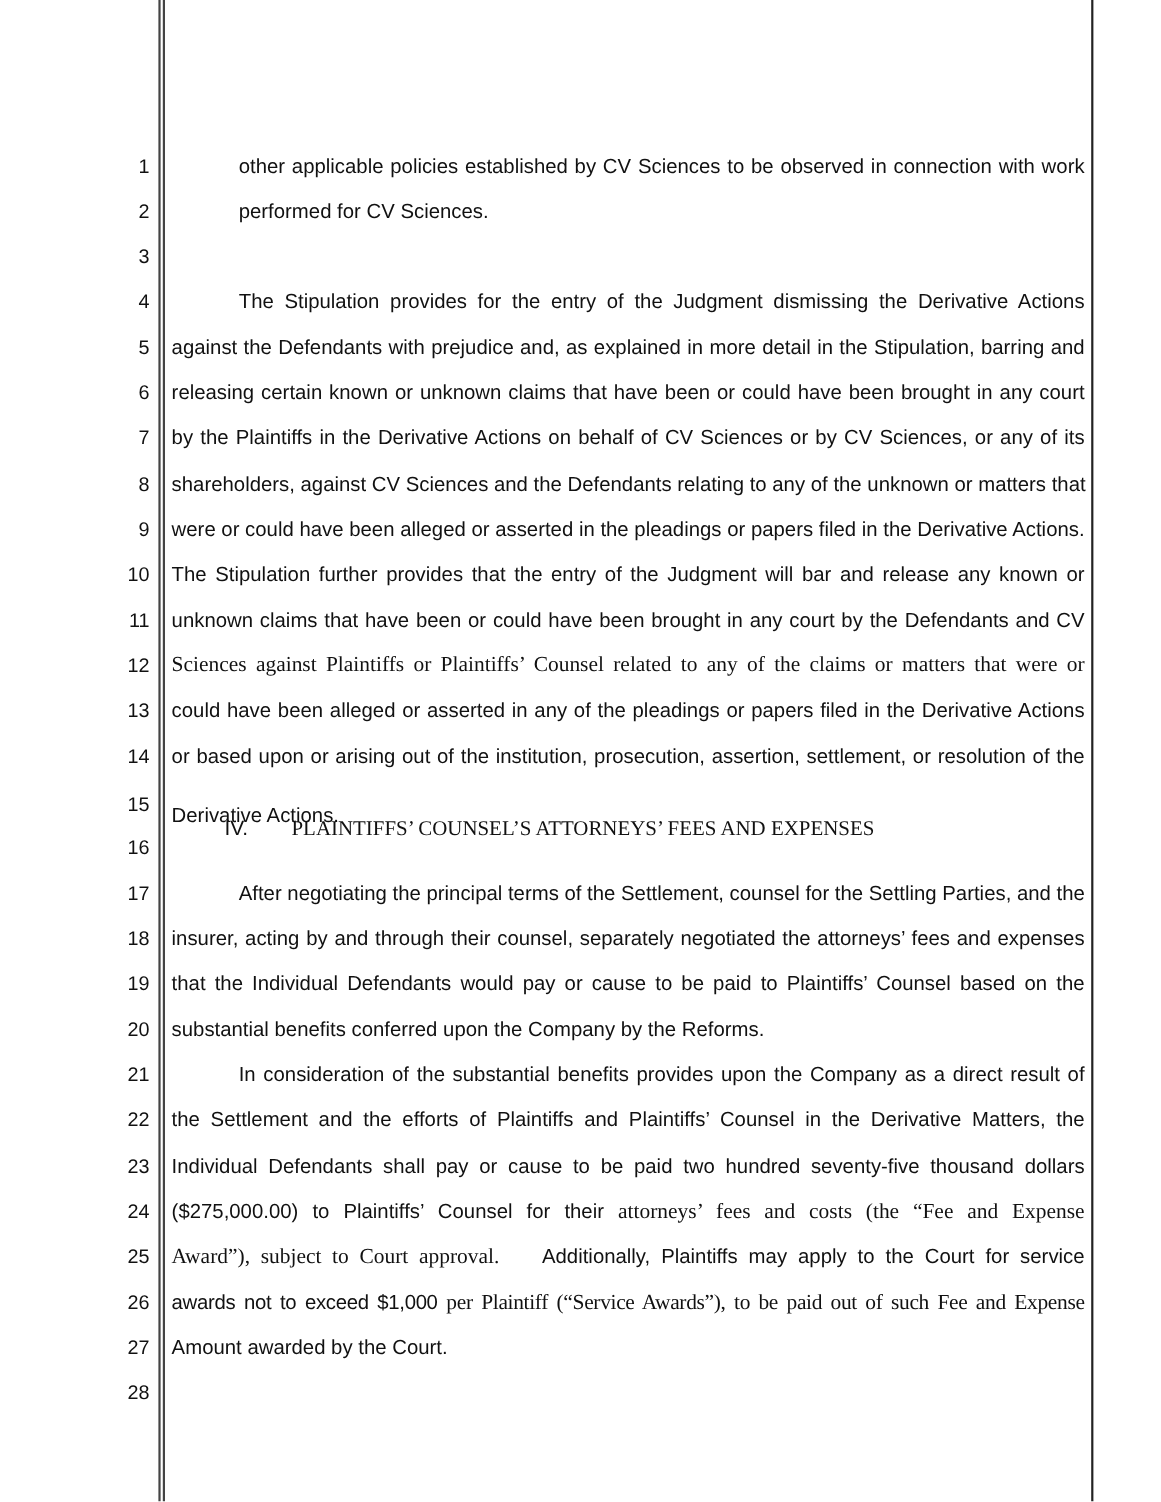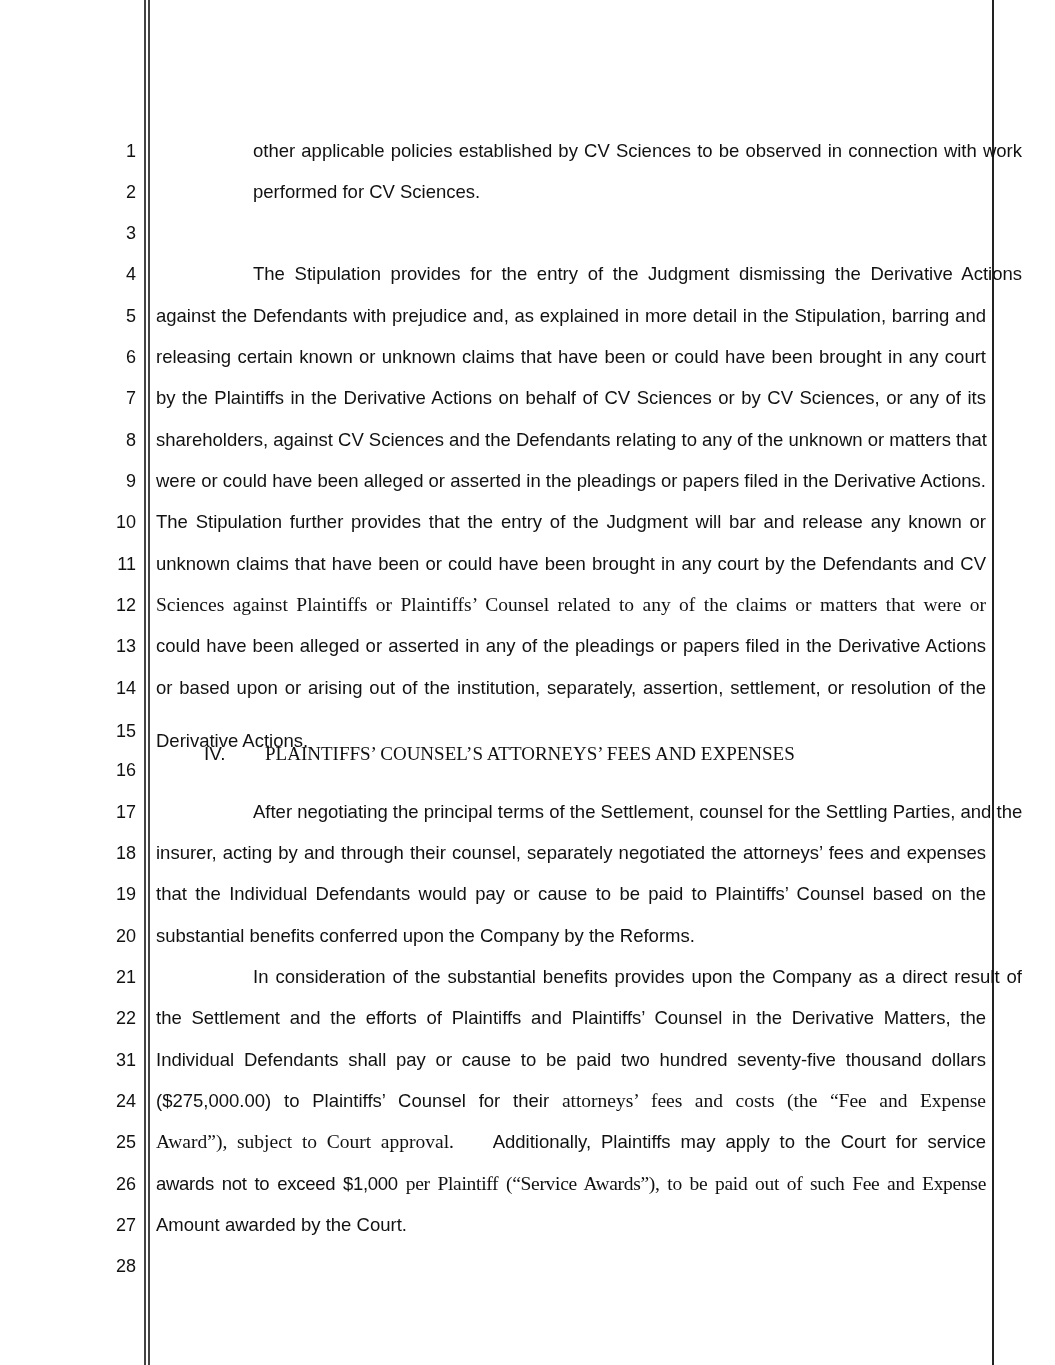--- a/index.html
+++ b/index.html
@@ -3,21 +3,21 @@
 <meta charset="utf-8">
 <style>
   html, body { margin: 0; padding: 0; background: #ffffff; }
   body { width: 1055px; height: 1365px; position: relative; overflow: hidden; font-family: "Liberation Sans", sans-serif; color: #111; }
   .rule { position: absolute; top: 0; height: 1365px; width: 2px; background: #444; }
   .rule.l1 { left: 144px; }
   .rule.l2 { left: 148px; }
   .rule.r { left: 992px; width: 2px; background: #222; }
   .ln { position: absolute; left: 96px; width: 40px; text-align: right; font-size: 18px; line-height: 20px; color: #111; }
   .tl { position: absolute; left: 156px; width: 830px; font-size: 18.5px; line-height: 22px; white-space: nowrap; text-align: justify; text-align-last: justify; }
-  .tl.indent { left: 217px; width: 769px; margin-left: 36px; }
+  .tl.indent { left: 217px; width: 769px; }
   .tl.last { text-align-last: left; }
   .serif { font-family: "Liberation Serif", serif; font-size: 19.5px; }
   .heading { position: absolute; left: 156px; top: 743px; font-size: 19px; line-height: 22px; white-space: nowrap; }
   .heading .num { font-family: Liberation Sans, sans-serif; display: inline-block; width: 61px; margin-left: 48px; }
   .heading .title { font-family: "Liberation Serif", serif; }
 </style>
 </head>
 <body>
 
 <div>
@@ -41,21 +41,21 @@
     <div class="ln" style="top:636px">13</div>
     <div class="ln" style="top:678px">14</div>
     <div class="ln" style="top:721px">15</div>
     <div class="ln" style="top:760px">16</div>
     <div class="ln" style="top:802px">17</div>
     <div class="ln" style="top:843px">18</div>
     <div class="ln" style="top:884px">19</div>
     <div class="ln" style="top:926px">20</div>
     <div class="ln" style="top:967px">21</div>
     <div class="ln" style="top:1008px">22</div>
-    <div class="ln" style="top:1050px">31</div>
+    <div class="ln" style="top:1050px">23</div>
     <div class="ln" style="top:1091px">24</div>
     <div class="ln" style="top:1132px">25</div>
     <div class="ln" style="top:1174px">26</div>
     <div class="ln" style="top:1215px">27</div>
     <div class="ln" style="top:1256px">28</div>
   </div>
 
   <div>
     <div class="tl indent" style="top:140px">other applicable policies established by CV Sciences to be observed in connection with work</div>
     <div class="tl indent last" style="top:181px">performed for CV Sciences.</div>
@@ -63,21 +63,21 @@
     <div class="tl indent" style="top:263px">The Stipulation provides for the entry of the Judgment dismissing the Derivative Actions</div>
     <div class="tl" style="top:305px">against the Defendants with prejudice and, as explained in more detail in the Stipulation, barring and</div>
     <div class="tl" style="top:346px">releasing certain known or unknown claims that have been or could have been brought in any court</div>
     <div class="tl" style="top:387px">by the Plaintiffs in the Derivative Actions on behalf of CV Sciences or by CV Sciences, or any of its</div>
     <div class="tl" style="top:429px">shareholders, against CV Sciences and the Defendants relating to any of the unknown or matters that</div>
     <div class="tl" style="top:470px">were or could have been alleged or asserted in the pleadings or papers filed in the Derivative Actions.</div>
     <div class="tl" style="top:511px">The Stipulation further provides that the entry of the Judgment will bar and release any known or</div>
     <div class="tl" style="top:553px">unknown claims that have been or could have been brought in any court by the Defendants and CV</div>
     <div class="tl serif" style="top:594px">Sciences against Plaintiffs or Plaintiffs’ Counsel related to any of the claims or matters that were or</div>
     <div class="tl" style="top:635px">could have been alleged or asserted in any of the pleadings or papers filed in the Derivative Actions</div>
-    <div class="tl" style="top:677px">or based upon or arising out of the institution, separately, assertion, settlement, or resolution of the</div>
+    <div class="tl" style="top:677px">or based upon or arising out of the institution, prosecution, assertion, settlement, or resolution of the</div>
     <div class="tl last" style="top:730px">Derivative Actions.</div>
 
     <div class="heading">
       <span class="num">IV.</span><span class="title">PLAINTIFFS’ COUNSEL’S ATTORNEYS’ FEES AND EXPENSES</span>
     </div>
 
     <div class="tl indent" style="top:801px">After negotiating the principal terms of the Settlement, counsel for the Settling Parties, and the</div>
     <div class="tl" style="top:842px">insurer, acting by and through their counsel, separately negotiated the attorneys’ fees and expenses</div>
     <div class="tl" style="top:883px">that the Individual Defendants would pay or cause to be paid to Plaintiffs’ Counsel based on the</div>
     <div class="tl last" style="top:925px">substantial benefits conferred upon the Company by the Reforms.</div>

